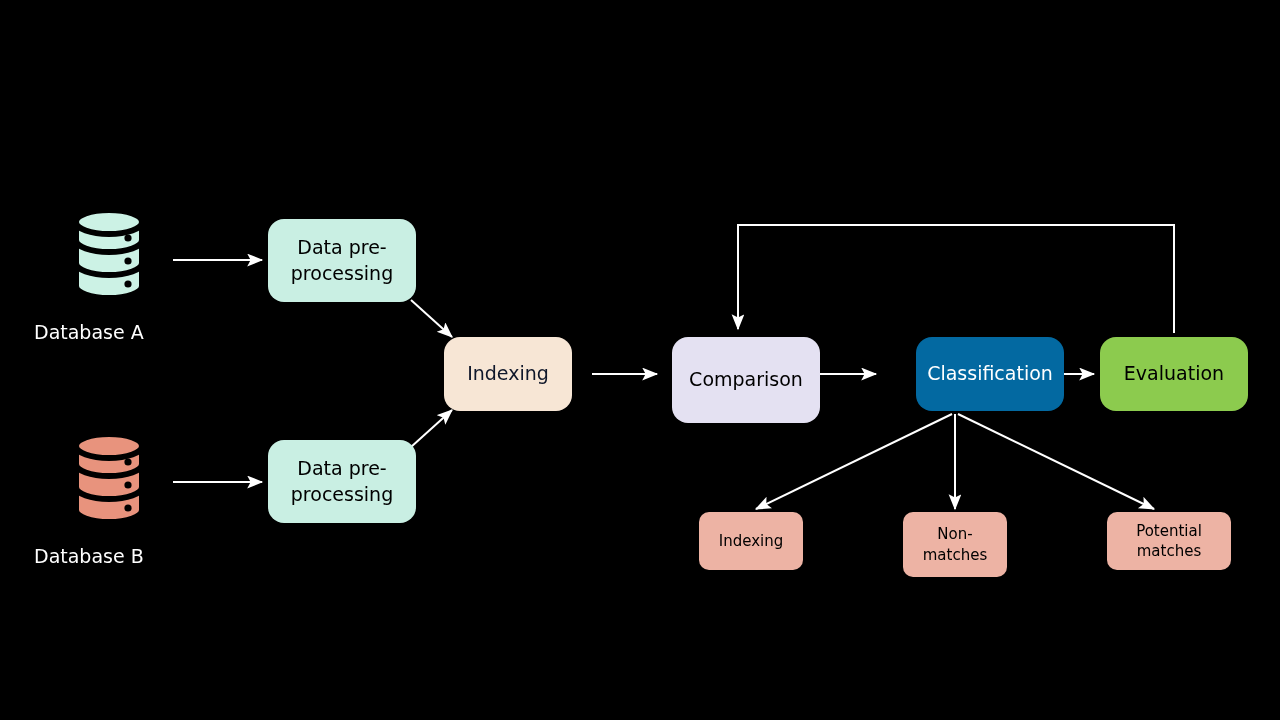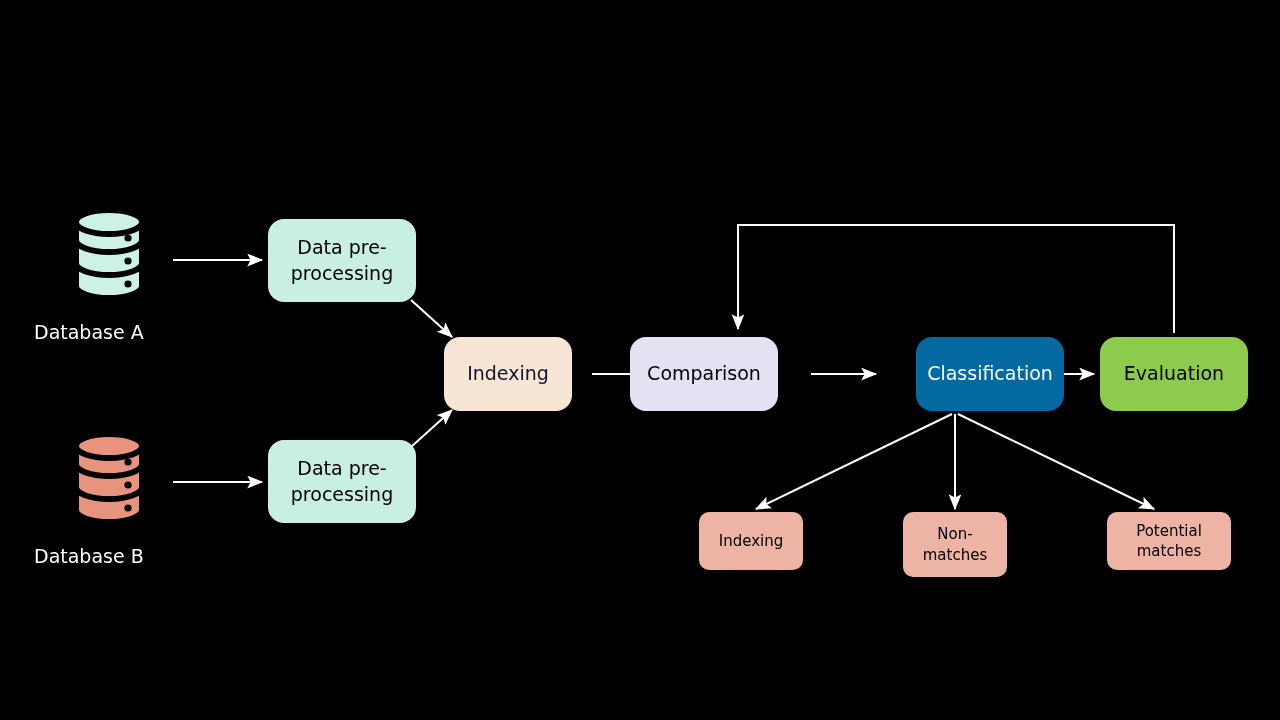--- a/index.html
+++ b/index.html
@@ -148,21 +148,21 @@
   </div>
 
   <div class="node" style="left:268px; top:440px; width:148px; height:83px; background:#C9EFE3; color:#000000;">
     <span class="node-label">Data pre-processing</span>
   </div>
 
   <div class="node" style="left:444px; top:337px; width:128px; height:74px; background:#F7E6D5; color:#0f172a;">
     <span class="node-label">Indexing</span>
   </div>
 
-  <div class="node" style="left:630px; top:337px; width:148px; height:74px; background:#E4E1F2; color:#000000;">
+  <div class="node" style="left:672px; top:337px; width:148px; height:86px; background:#E4E1F2; color:#000000;">
     <span class="node-label">Comparison</span>
   </div>
 
   <div class="node" style="left:881px; top:337px; width:148px; height:74px; background:#0369a1; color:#FFFFFF;margin-left:35px;">
     <span class="node-label">Classification</span>
   </div>
 
   <div class="node" style="left:1100px; top:337px; width:148px; height:74px; background:#8CCB4E; color:#000000;">
     <span class="node-label">Evaluation</span>
   </div>

